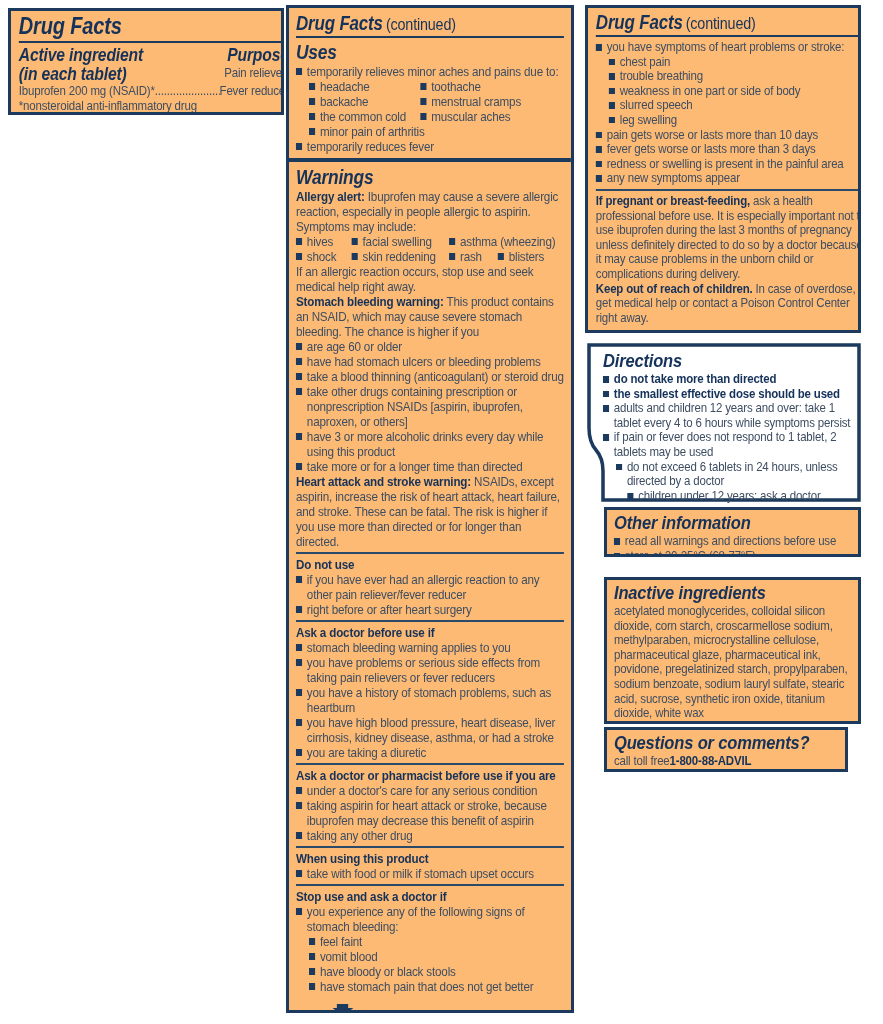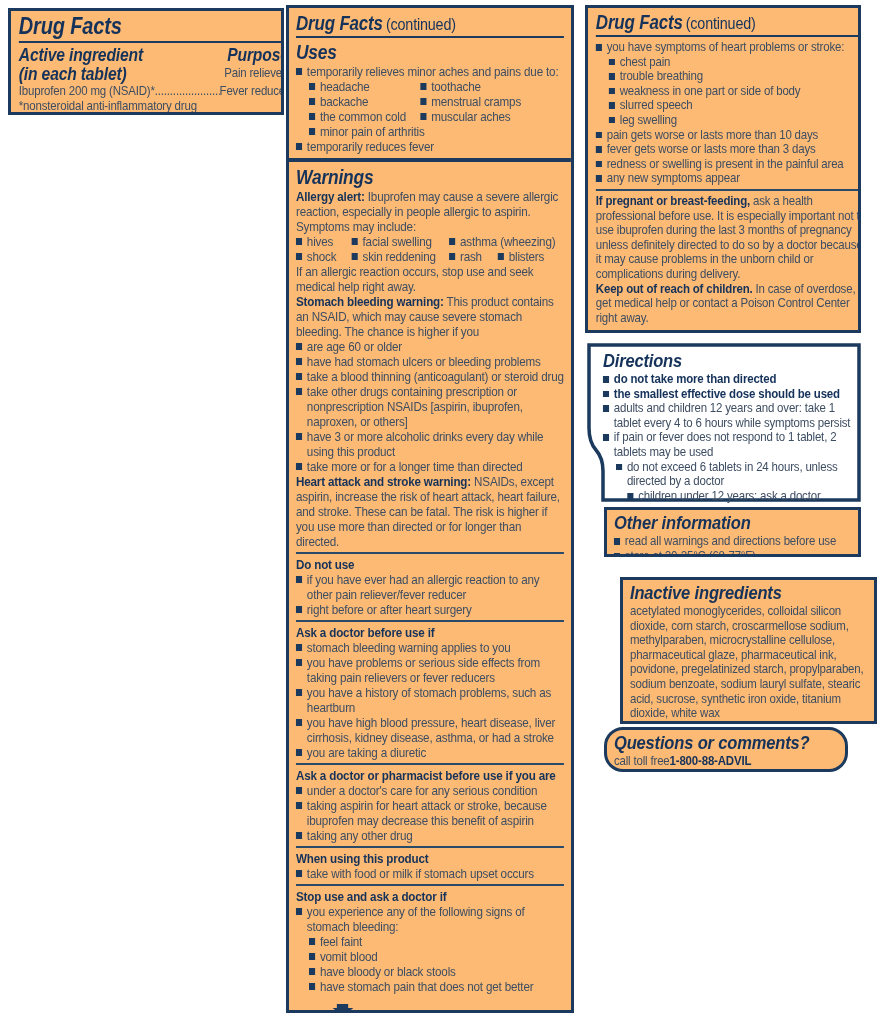--- a/index.html
+++ b/index.html
@@ -47,22 +47,22 @@
 
   
   #rbox1{left:585px;top:5px;width:276px;height:328px;}
   .r-cw{font-size:13.2px;line-height:14.6px;}
   #rbox1 .cw{padding:3px 6px 0 9px;}
   #rbox1 .h-title{font-size:19.5px;line-height:22px;}
   #rbox2{position:absolute;left:585px;top:343px;width:276px;height:159px;}
   #rbox2 svg{position:absolute;left:0;top:0;}
   #rbox2 .content{position:relative;padding:5px 8px 0 11px;}
   #rbox3{left:604px;top:507px;width:257px;height:50px;}
-  #rbox4{left:620px;top:577px;width:257px;height:147px;}
-  #rbox5{left:604px;top:727px;width:244px;height:45px;border-radius:19px;}
+  #rbox4{left:604px;top:577px;width:257px;height:147px;}
+  #rbox5{left:604px;top:727px;width:244px;height:45px;}
   #rbox3 .cw,#rbox4 .cw,#rbox5 .cw,#rbox2 .cw{padding:2px 6px 0 8px;}
   .rsech{font-style:italic;font-weight:bold;font-size:19px;line-height:22px;color:#15325a;}
   .boldnav{font-weight:bold;color:#15325a;}
 
   
   .arrowwrap{display:inline-flex;flex-direction:column;align-items:center;margin-left:14px;vertical-align:-2px;}
   .abar{width:13px;height:4.5px;background:#1c3a5e;}
   .atri{width:0;height:0;border-left:12px solid transparent;border-right:12px solid transparent;border-top:8px solid #1c3a5e;}
 </style>
 </head>

